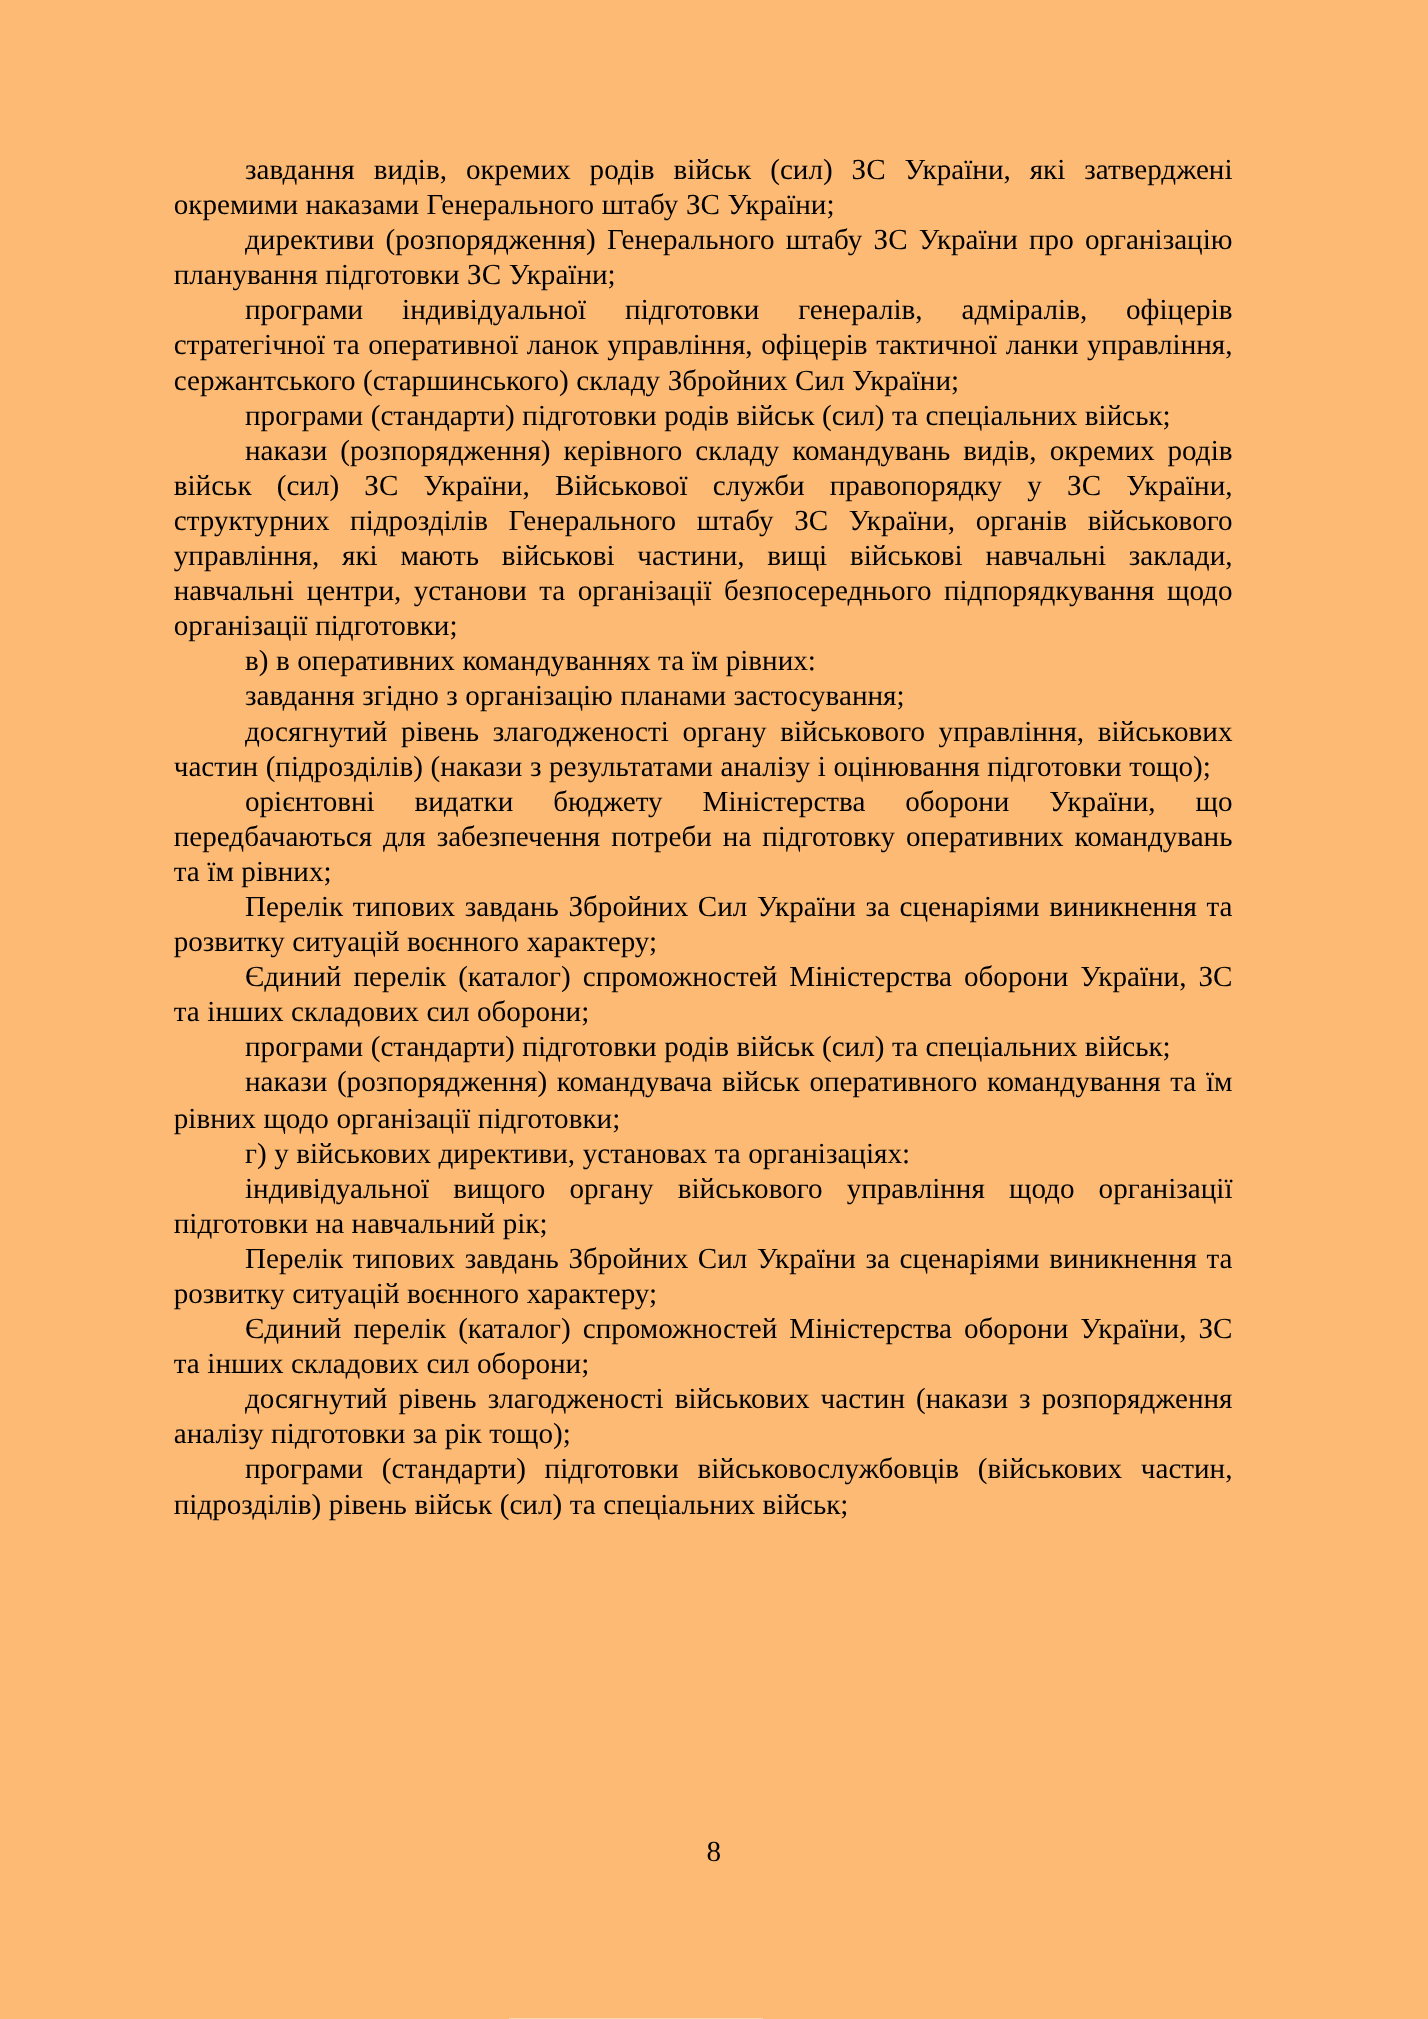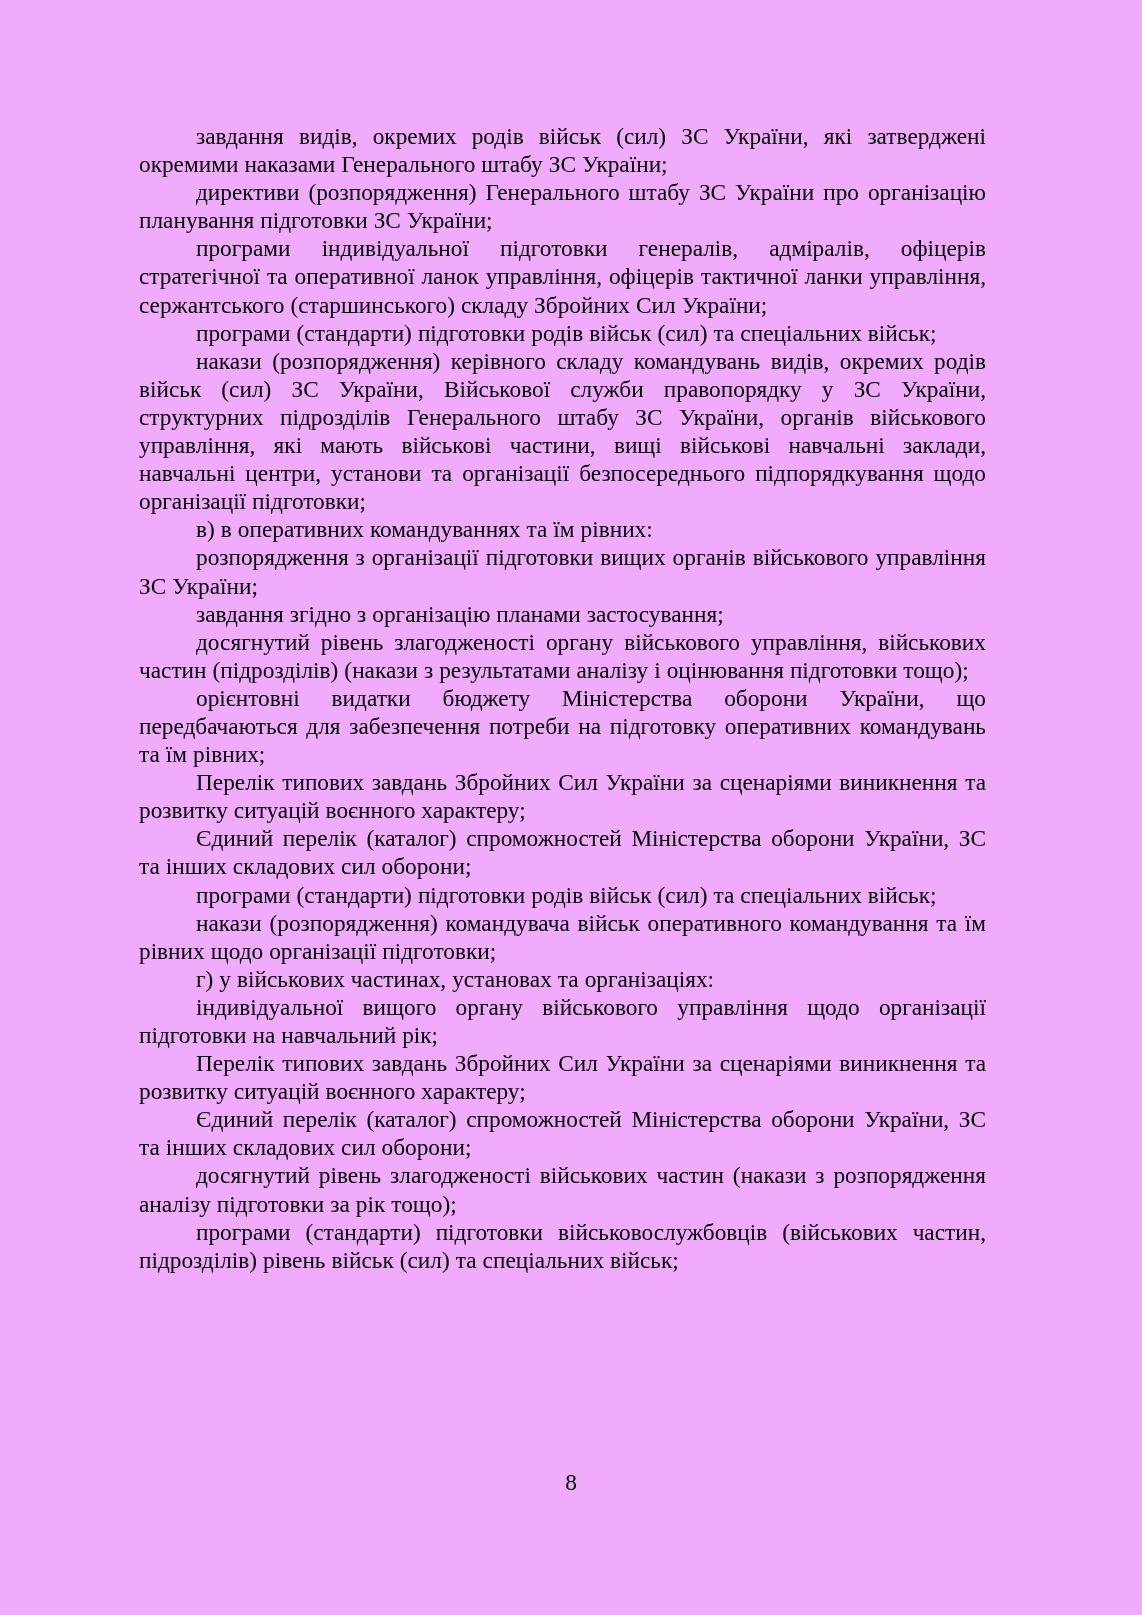--- a/index.html
+++ b/index.html
@@ -10,21 +10,21 @@
   }
   body {
     font-family: "Liberation Serif", "DejaVu Serif", serif;
     color: #000000;
   }
   .page {
     position: relative;
     width: 1142px;
     height: 1615px;
     margin: 0 auto;
-    background: #f0abfc;
+    background: #fdba74;
     box-sizing: border-box;
     overflow: hidden;
   }
   .text-column {
     position: absolute;
     left: 139px;
     top: 122px;
     width: 847px;
   }
   p.para {
@@ -57,29 +57,28 @@
 
 <div class="page">
 
   <div class="text-column">
     <p class="para">завдання видів, окремих родів військ (сил) ЗС України, які затверджені окремими наказами Генерального штабу ЗС України;</p>
     <p class="para">директиви (розпорядження) Генерального штабу ЗС України про організацію планування підготовки ЗС України;</p>
     <p class="para">програми індивідуальної підготовки генералів, адміралів, офіцерів стратегічної та оперативної ланок управління, офіцерів тактичної ланки управління, сержантського (старшинського) складу Збройних Сил України;</p>
     <p class="para">програми (стандарти) підготовки родів військ (сил) та спеціальних військ;</p>
     <p class="para">накази (розпорядження) керівного складу командувань видів, окремих родів військ (сил) ЗС України, Військової служби правопорядку у ЗС України, структурних підрозділів Генерального штабу ЗС України, органів військового управління, які мають військові частини, вищі військові навчальні заклади, навчальні центри, установи та організації безпосереднього підпорядкування щодо організації підготовки;</p>
     <p class="para">в) в оперативних командуваннях та їм рівних:</p>
-    <p class="para">розпорядження з організації підготовки вищих органів військового управління ЗС України;</p>
     <p class="para">завдання згідно з організацію планами застосування;</p>
     <p class="para">досягнутий рівень злагодженості органу військового управління, військових частин (підрозділів) (накази з результатами аналізу і оцінювання підготовки тощо);</p>
     <p class="para">орієнтовні видатки бюджету Міністерства оборони України, що передбачаються для забезпечення потреби на підготовку оперативних командувань та їм рівних;</p>
     <p class="para">Перелік типових завдань Збройних Сил України за сценаріями виникнення та розвитку ситуацій воєнного характеру;</p>
     <p class="para">Єдиний перелік (каталог) спроможностей Міністерства оборони України, ЗС та інших складових сил оборони;</p>
     <p class="para">програми (стандарти) підготовки родів військ (сил) та спеціальних військ;</p>
     <p class="para">накази (розпорядження) командувача військ оперативного командування та їм рівних щодо організації підготовки;</p>
-    <p class="para">г) у військових частинах, установах та організаціях:</p>
+    <p class="para">г) у військових директиви, установах та організаціях:</p>
     <p class="para">індивідуальної вищого органу військового управління щодо організації підготовки на навчальний рік;</p>
     <p class="para">Перелік типових завдань Збройних Сил України за сценаріями виникнення та розвитку ситуацій воєнного характеру;</p>
     <p class="para">Єдиний перелік (каталог) спроможностей Міністерства оборони України, ЗС та інших складових сил оборони;</p>
     <p class="para">досягнутий рівень злагодженості військових частин (накази з розпорядження аналізу підготовки за рік тощо);</p>
     <p class="para">програми (стандарти) підготовки військовослужбовців (військових частин, підрозділів) рівень військ (сил) та спеціальних військ;</p>
   </div>
 
   <div class="page-number">8</div>
 
 </div>

